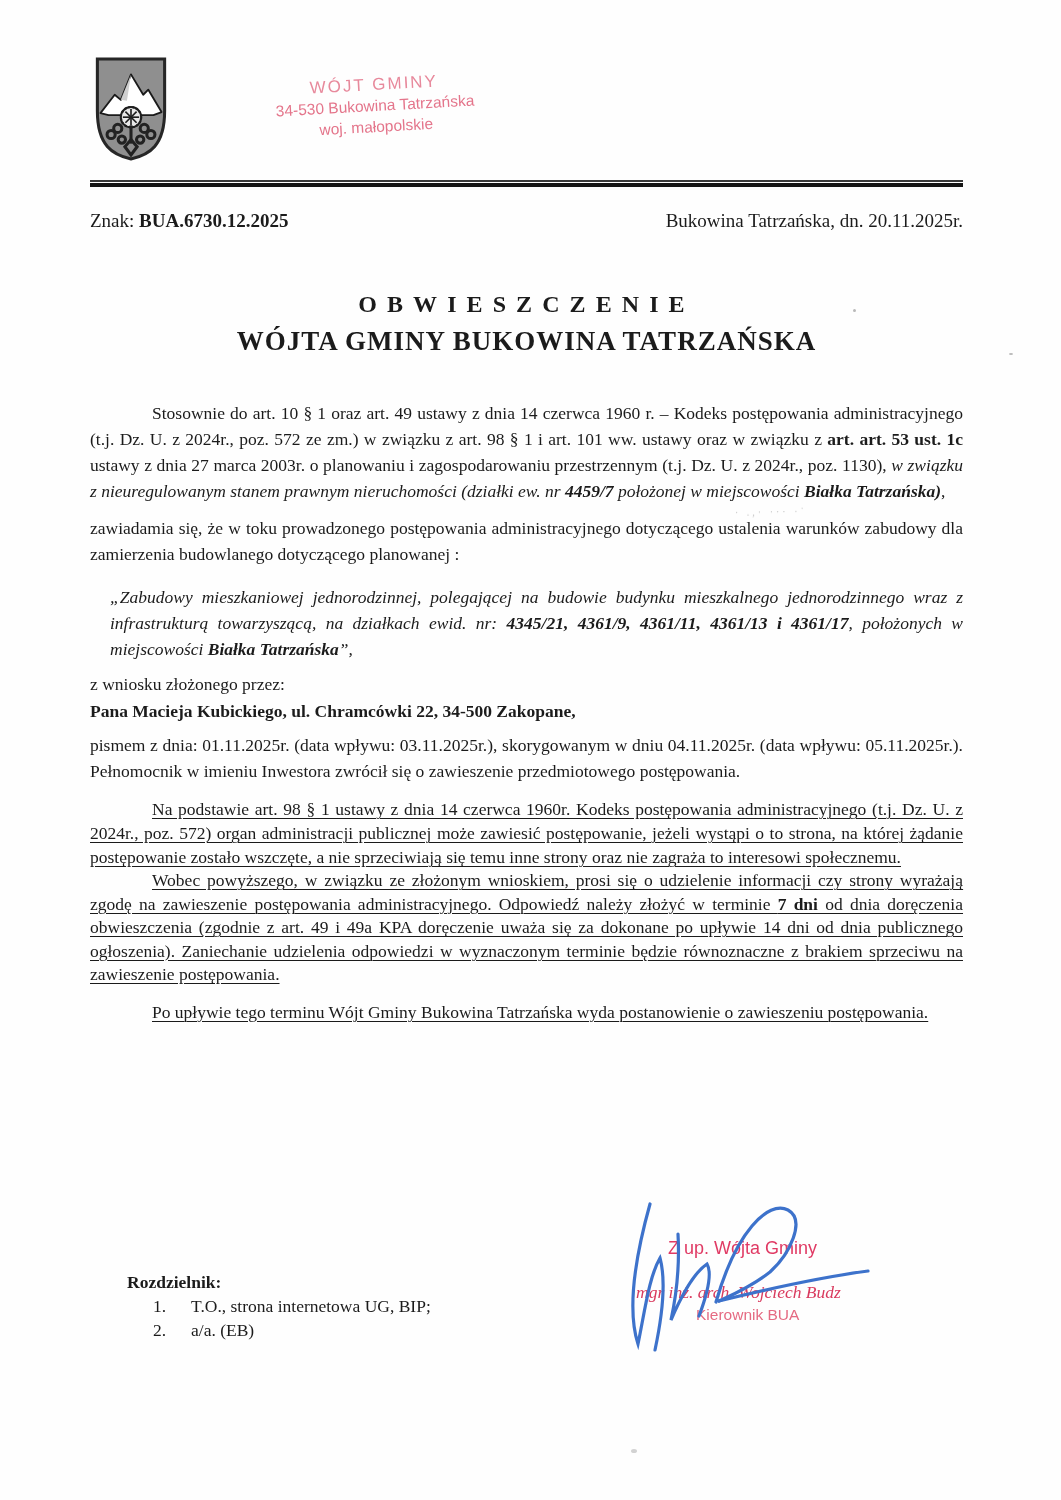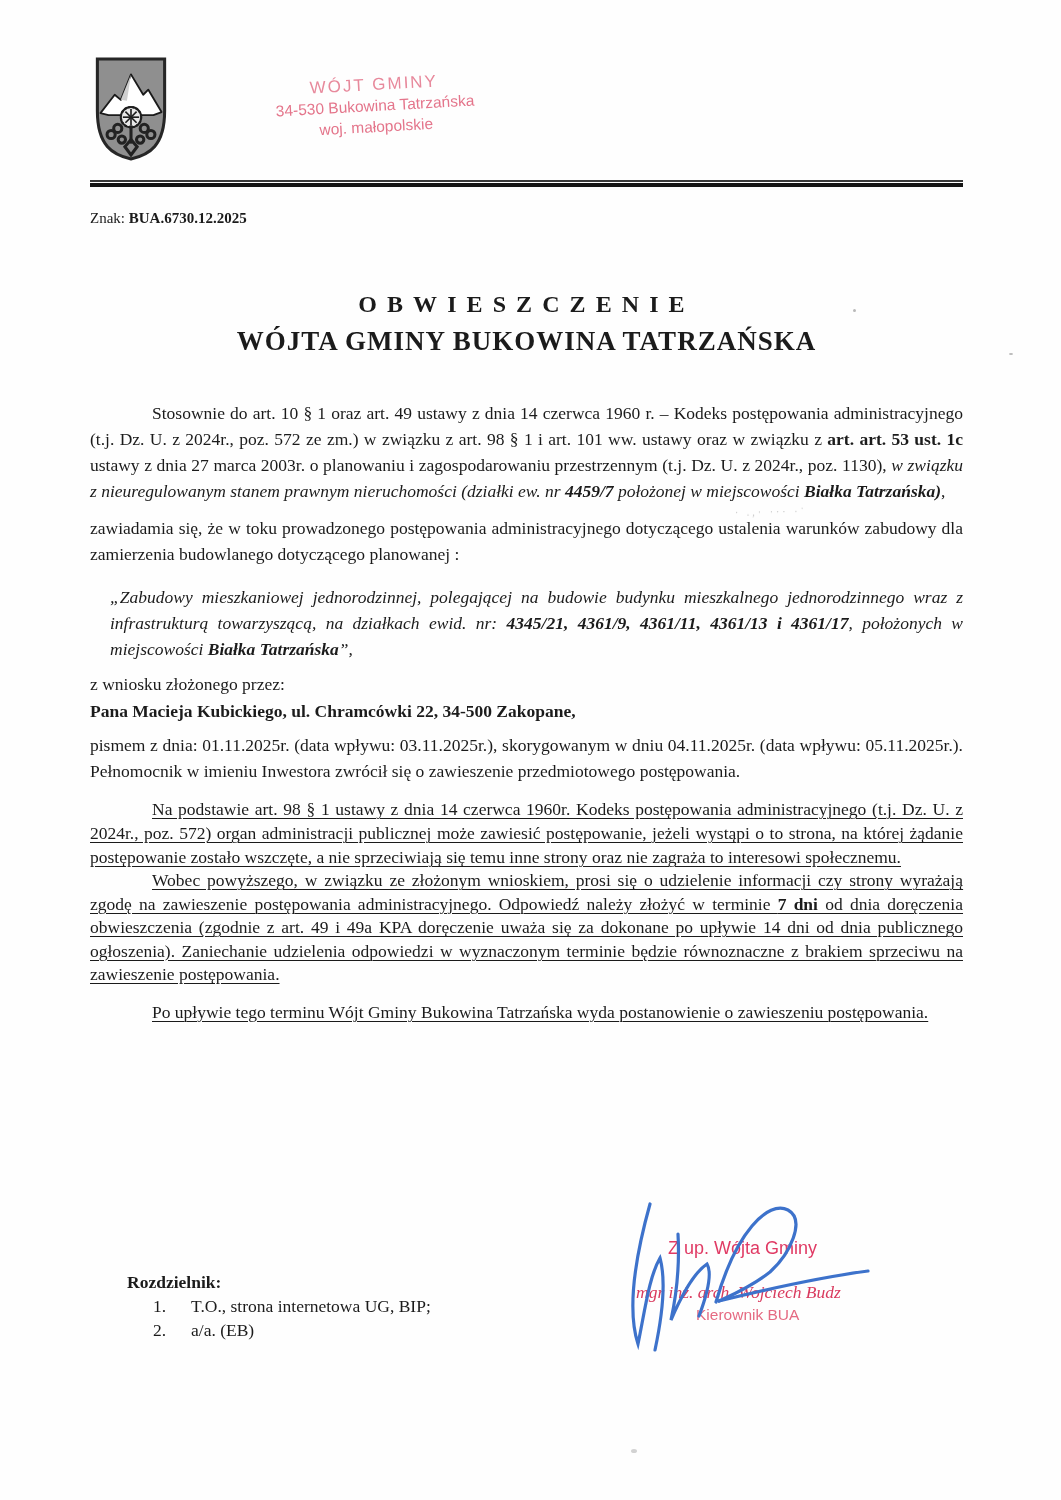--- a/index.html
+++ b/index.html
@@ -22,21 +22,21 @@
   }
   .stamp-top .l1{font-size:17px;letter-spacing:2px;opacity:.85;}
   .stamp-top .l2{font-size:15.5px;}
   .stamp-top .l3{font-size:15.5px;}
   .rule{position:absolute;left:90px;top:180px;width:873px;height:8px;}
   .rule .thin{height:2px;background:#3a3a3a;}
   .rule .thick{height:4px;background:#151515;margin-top:1px;}
   .meta{
     position:absolute;left:90px;top:210px;width:873px;
     display:flex;justify-content:space-between;
-    font-size:15px;
+    font-size:19px;
     gap:16px;
   }
   .meta b{font-weight:bold;}
   .titleblock{position:absolute;left:90px;top:283px;width:873px;text-align:center;}
   .titleblock .t1{font-size:24px;font-weight:bold;letter-spacing:0.42em;margin:8px;}
   .titleblock .t2{font-size:27px;font-weight:bold;letter-spacing:1px;margin:6px 0 0 0;}
   
   .doc-body{position:absolute;left:90px;top:400px;width:873px;font-size:17.5px;line-height:26px;}
   .para{margin:0;text-align:justify;}
   .indent{text-indent:62px;}
@@ -111,20 +111,21 @@
     <div class="l3">woj. małopolskie</div>
   </div>
 
   <div class="rule">
     <div class="thin"></div>
     <div class="thick"></div>
   </div>
 
   <div class="meta">
     <div><span>Znak: </span><b>BUA.6730.12.2025</b></div>
+    <div>Bukowina Tatrzańska, dn. 20.11.2025r.</div>
   </div>
 
   <div class="titleblock">
     <p class="t1">OBWIESZCZENIE</p>
     <p class="t2">WÓJTA GMINY BUKOWINA TATRZAŃSKA</p>
   </div>
 
   <div class="smudge">· .,· ··· ·˙</div>
   <div class="speck sp1"></div>
   <div class="speck sp2"></div>

